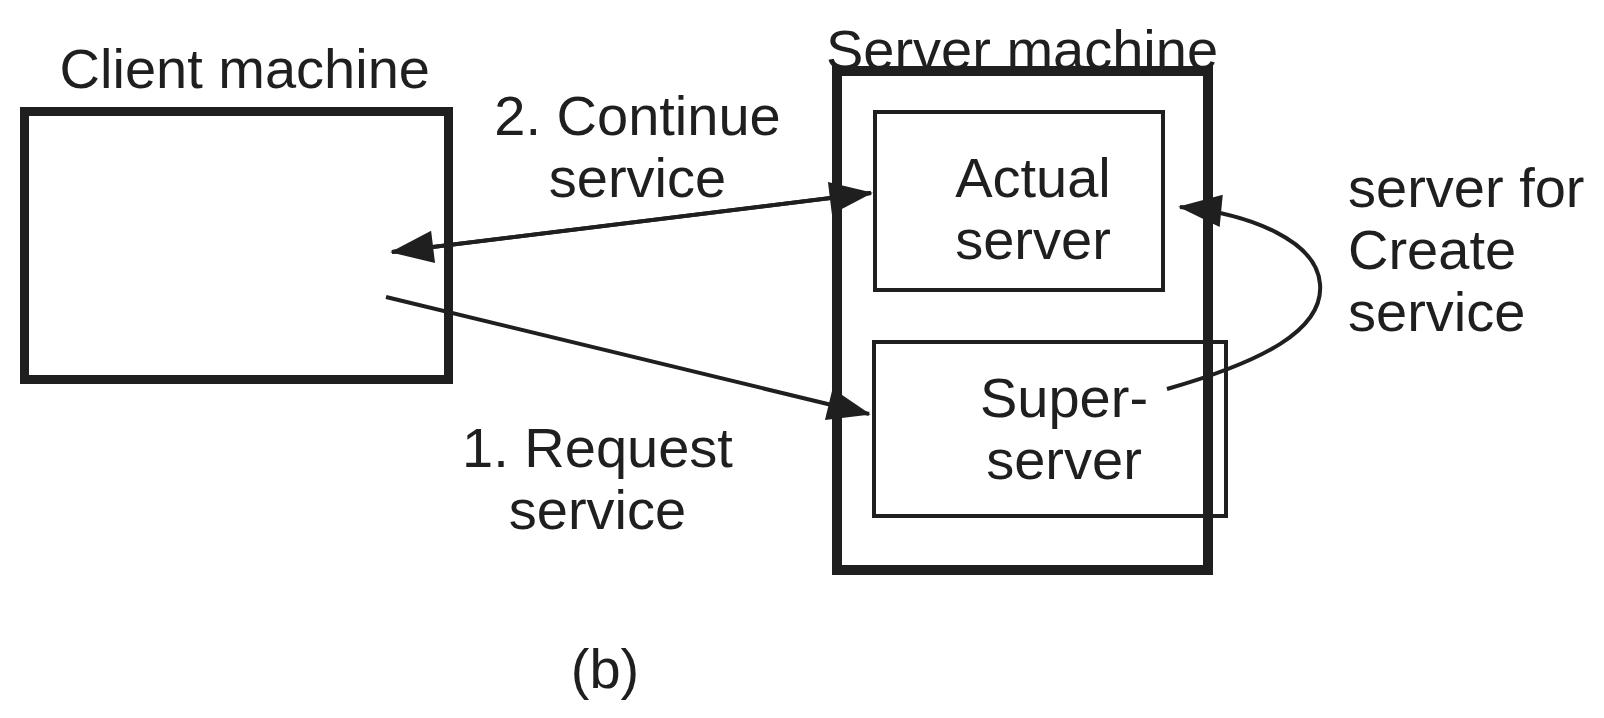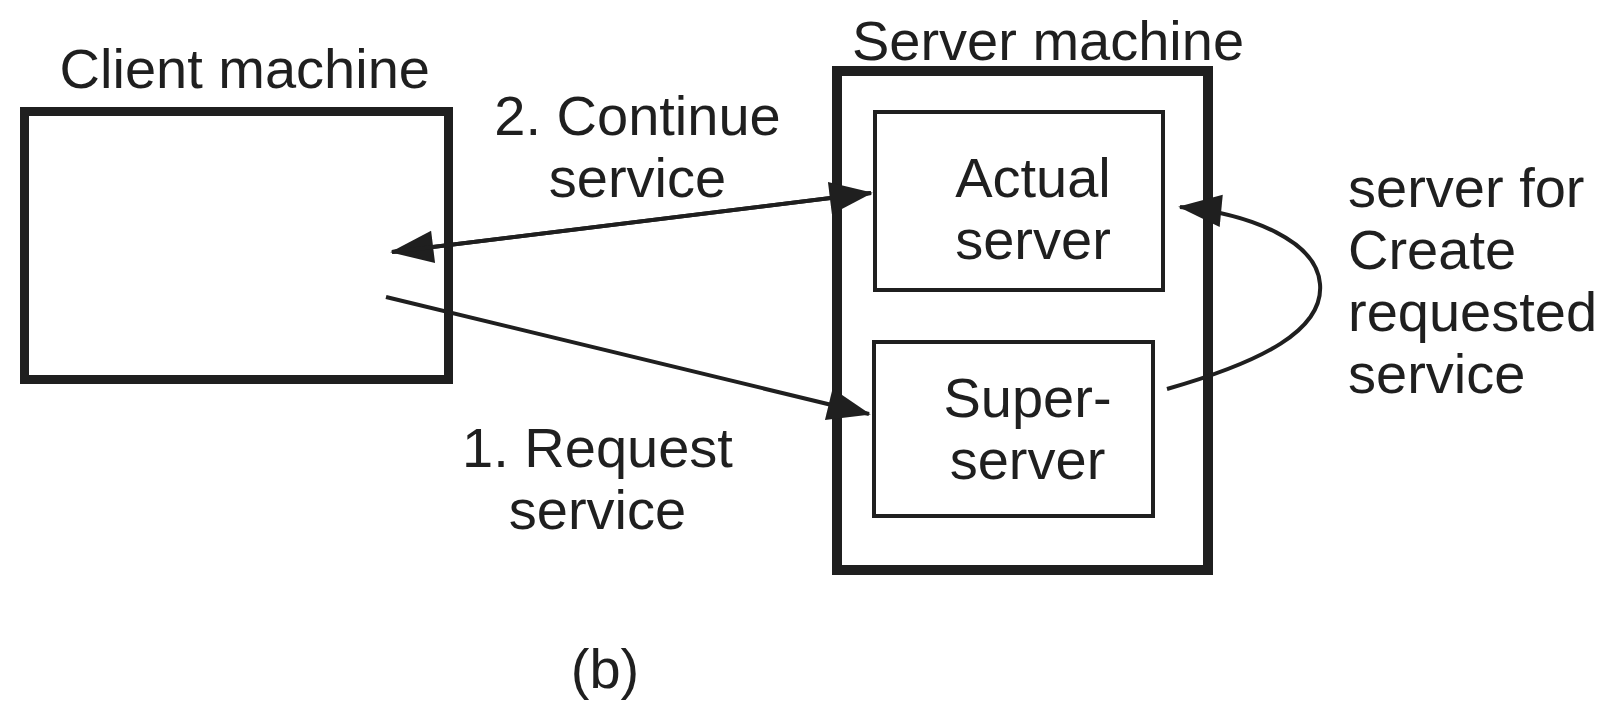--- a/index.html
+++ b/index.html
@@ -45,55 +45,54 @@
   .arrow { stroke: var(--ink, #1f1f1f); stroke-width: 4; fill: none; }
   .ah-fill { fill: var(--ink, #1f1f1f); stroke: none; }
 </style>
 </head>
 <body>
 
 <div class="canvas">
 
   <div class="lbl center" style="left:30px; top:38px; width:400px;text-align:right;">Client machine</div>
 
-  <div class="lbl center" style="left:822px; top:10px; width:400px;margin-left:26px;">Server machine</div>
+  <div class="lbl center" style="left:822px; top:19px; width:400px;">Server machine</div>
 
   <div class="box thick9" style="left:20px; top:107px; width:433px; height:277px;"></div>
 
 
   <div class="box thick10" style="left:832px; top:66px; width:381px; height:509px;"></div>
 
   <div class="box thin" style="left:873px; top:110px; width:292px; height:182px;">
     <div class="boxlabel pad8">
       <span class="ln">Actual</span>
       <span class="ln">server</span>
     </div>
   </div>
 
-  <div class="box thin" style="left:872px; top:340px; width:283px; height:178px;">
+  <div class="box thin" style="left:872px; top:340px; width:356px; height:178px;">
     <div class="boxlabel">
       <span class="ln">Super-</span>
       <span class="ln">server</span>
     </div>
   </div>
 
   <div class="lbl center" style="left:460px; top:85px; width:355px;">
     <span class="ln">2. Continue</span>
     <span class="ln">service</span>
   </div>
 
   <div class="lbl center" style="left:420px; top:417px; width:355px;">
     <span class="ln">1. Request</span>
     <span class="ln">service</span>
   </div>
 
   <div class="lbl" style="left:1348px; top:157px; width:250px;">
     <span class="ln">server for</span>
     <span class="ln">Create</span>
-    <span class="ln">requested</span>
     <span class="ln">service</span>
   </div>
 
   <div class="lbl center" style="left:505px; top:638px; width:200px;">(b)</div>
 
   <svg class="overlay" viewBox="0 0 1604 718">
     <defs>
       <marker id="ah" viewBox="0 0 12 10" refX="11.5" refY="5" markerWidth="11" markerHeight="9" orient="auto">
         <path class="ah-fill" d="M0,0.5 L12,5 L0,9.5 Z"></path>
       </marker>

